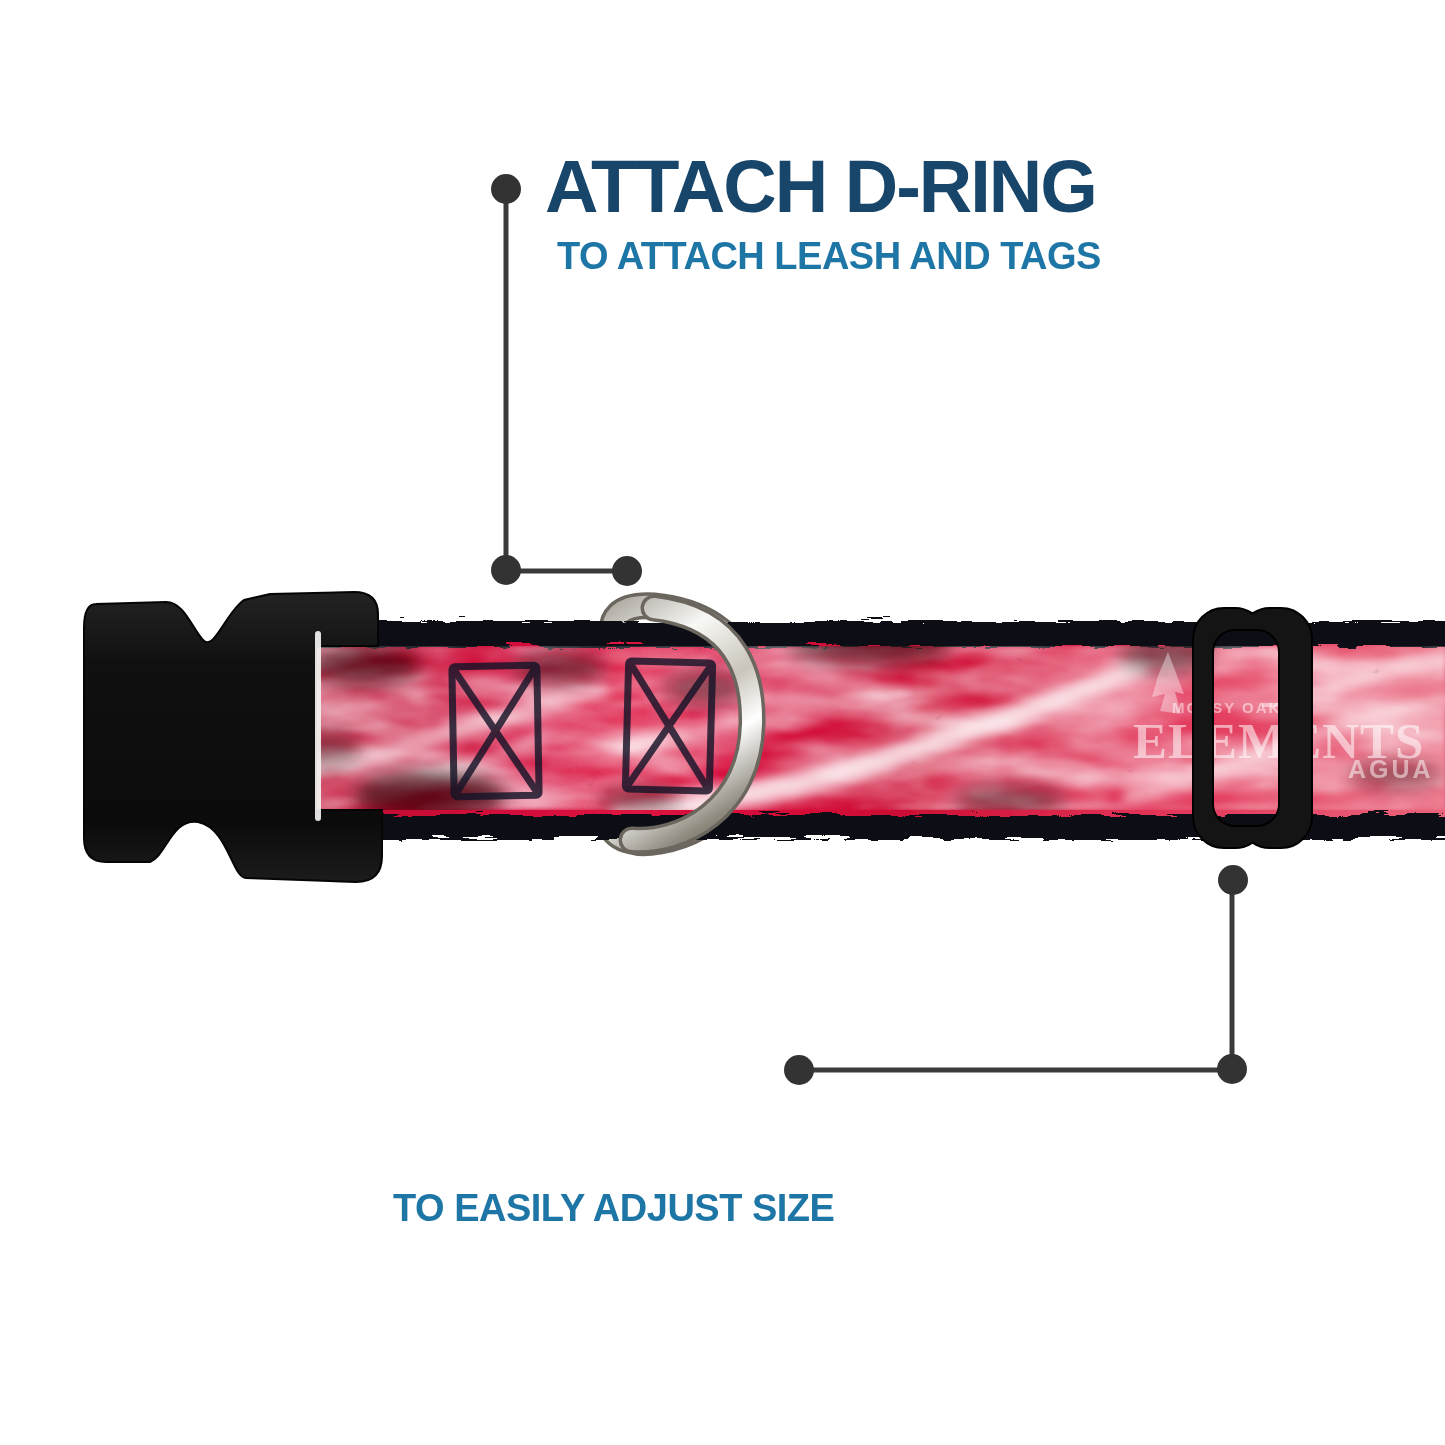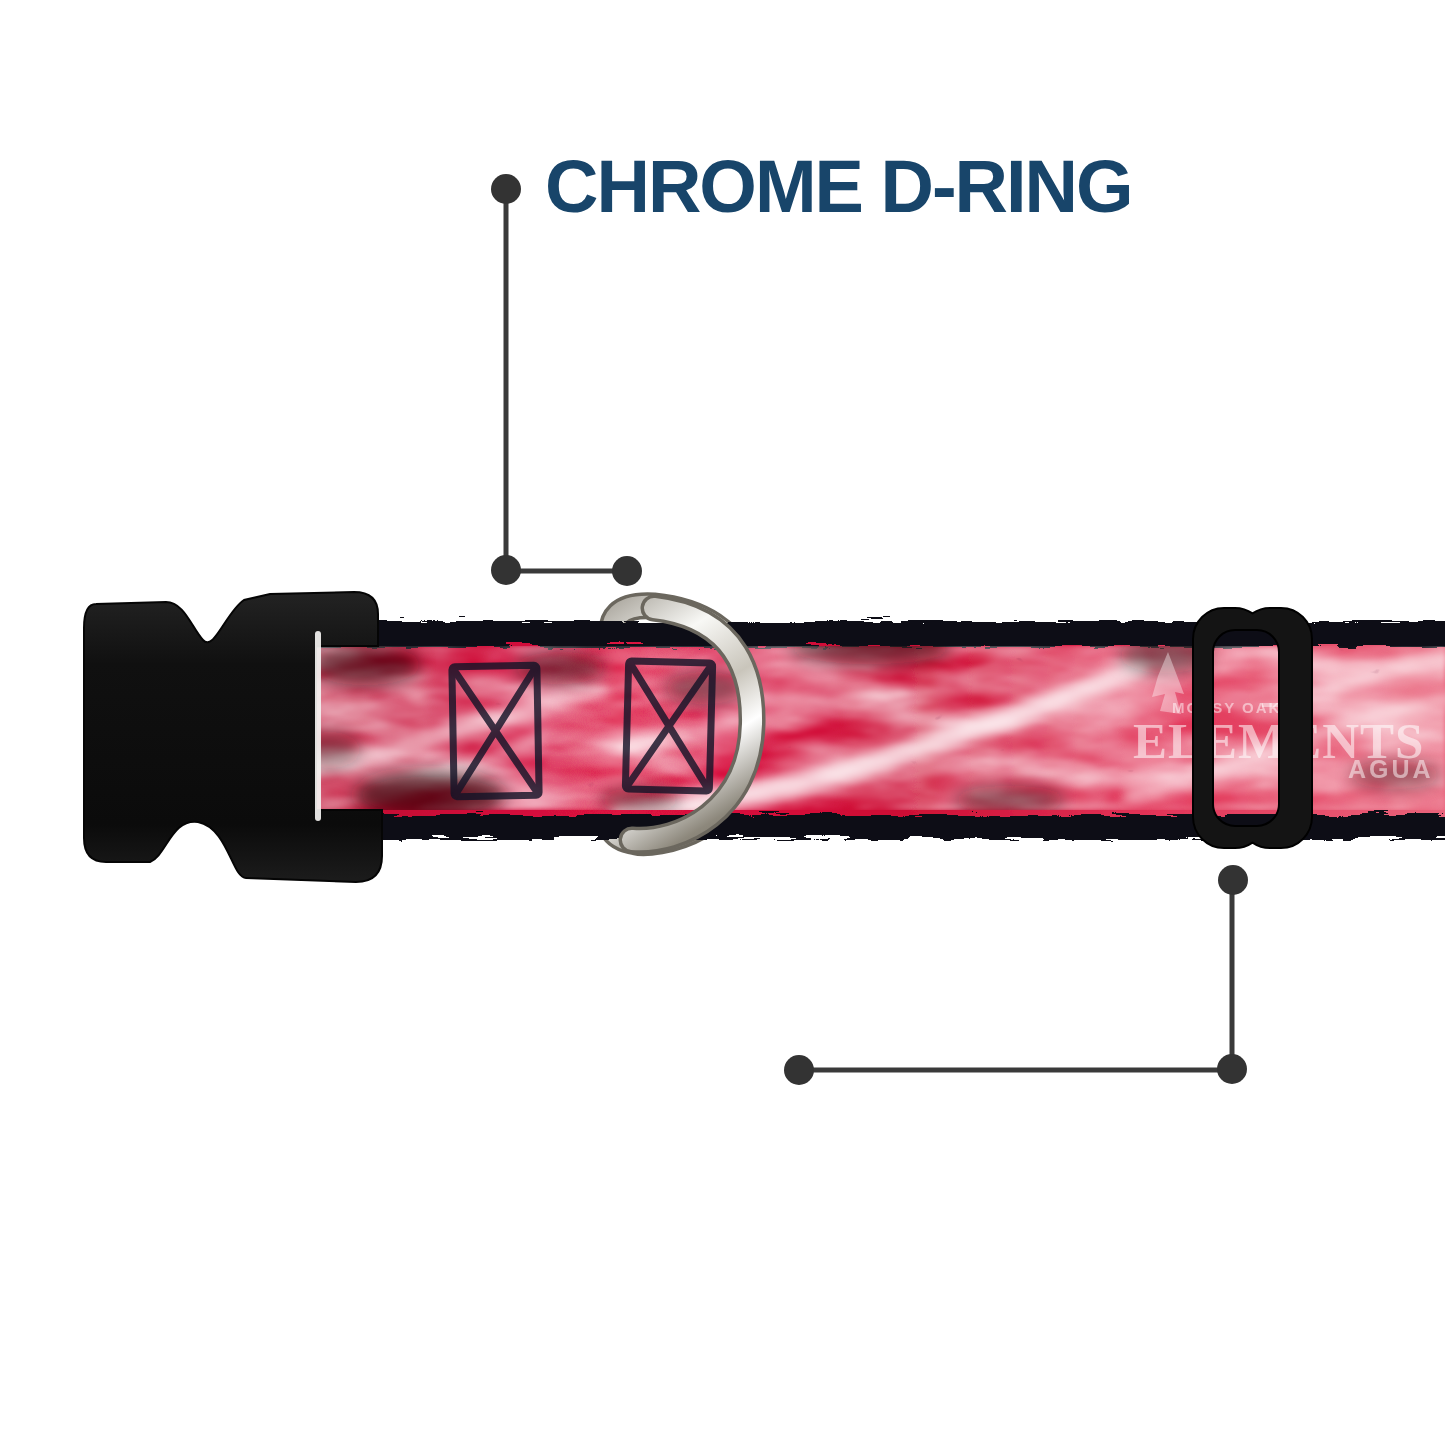--- a/index.html
+++ b/index.html
@@ -153,14 +153,16 @@
     </g>
     <g stroke="#3a3a3a" fill="#333333">
       <line x1="799" y1="1070" x2="1232" y2="1070" stroke-width="5"></line>
       <line x1="1232" y1="1069" x2="1232" y2="880" stroke-width="5"></line>
       <circle cx="799" cy="1070" r="15" stroke="none"></circle>
       <circle cx="1232" cy="1069" r="15" stroke="none"></circle>
       <circle cx="1233" cy="880" r="15" stroke="none"></circle>
     </g>
   </svg>
 
-  <div id="top-title" class="callout-title">CHROME D-RING</div>
+  <div id="top-title" class="callout-title">ATTACH D-RING</div>
+  <div id="top-sub" class="callout-sub">TO ATTACH LEASH AND TAGS</div>
+  <div id="bottom-sub" class="callout-sub">TO EASILY ADJUST SIZE</div>
 </div>
 
 </body></html>

